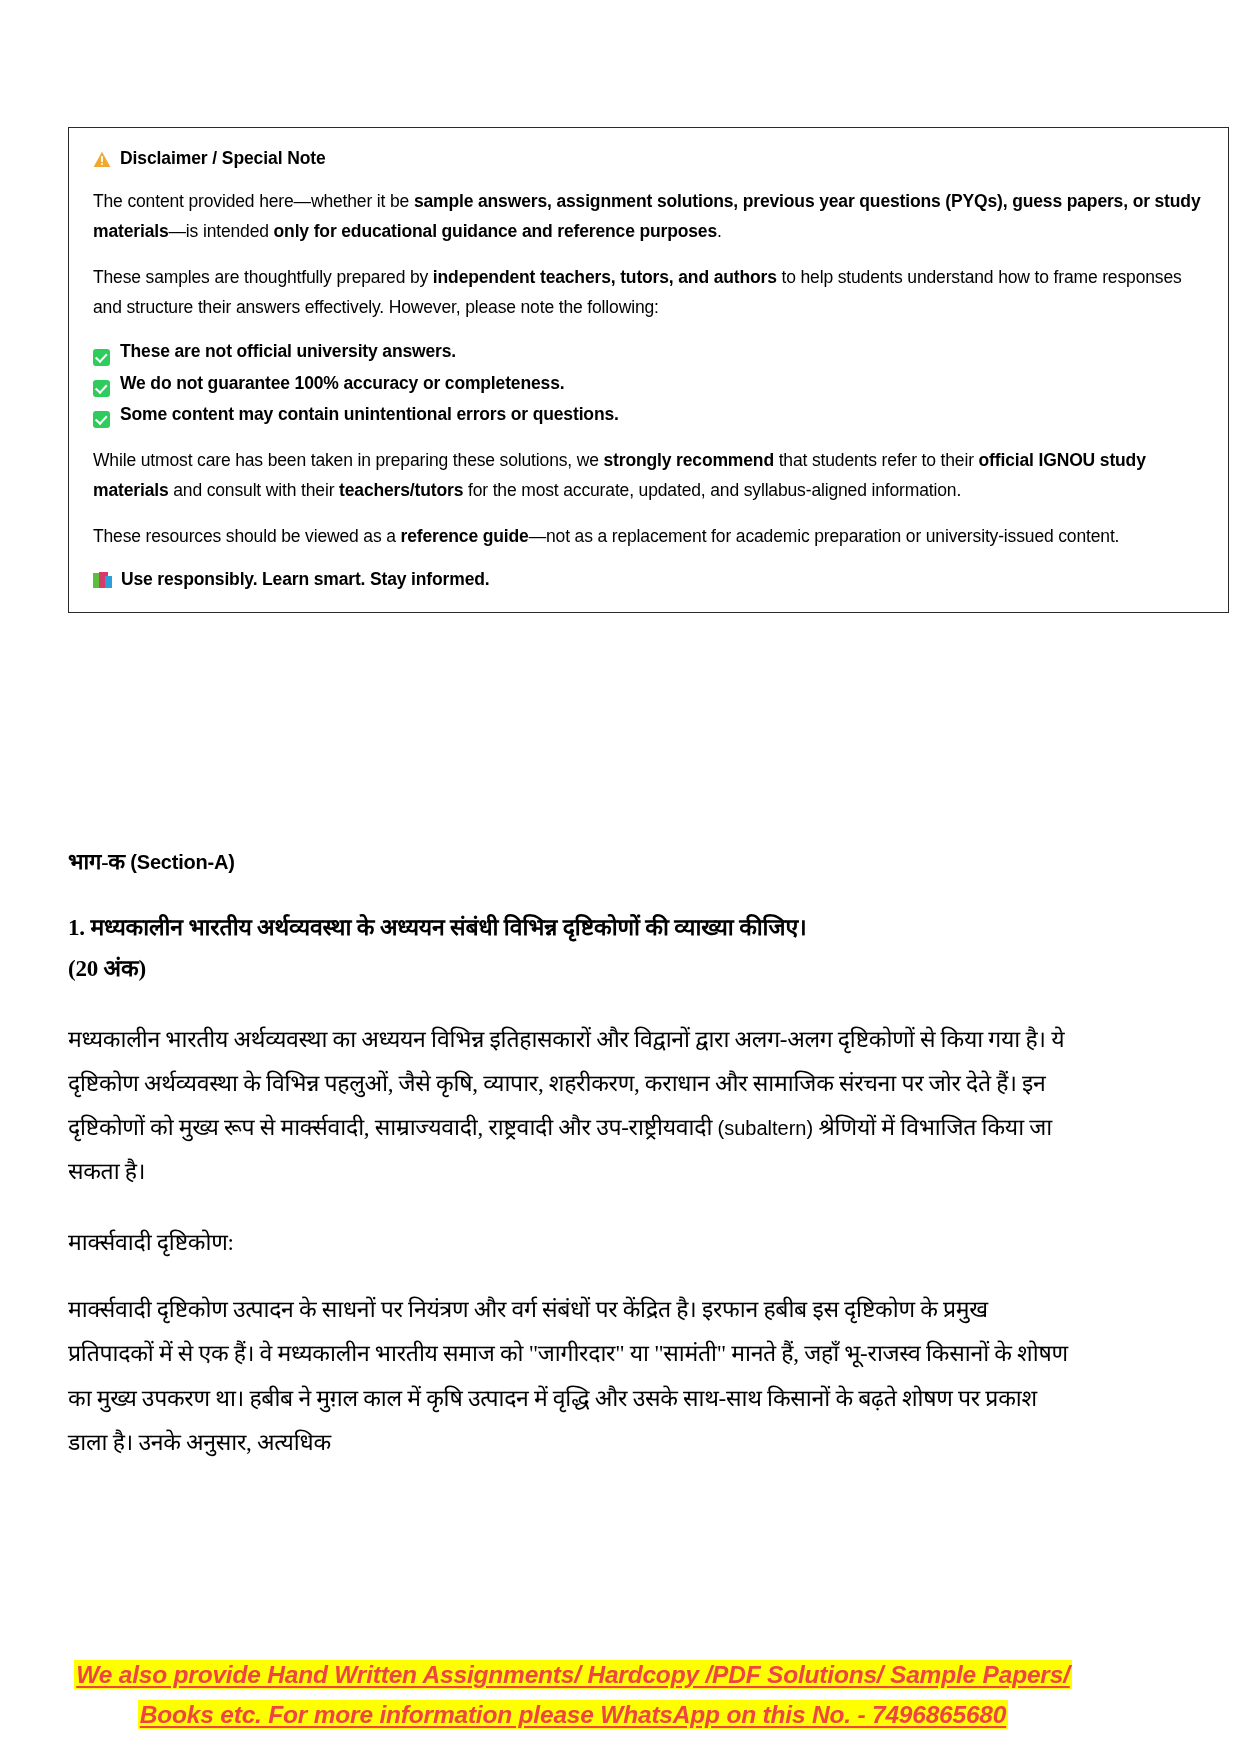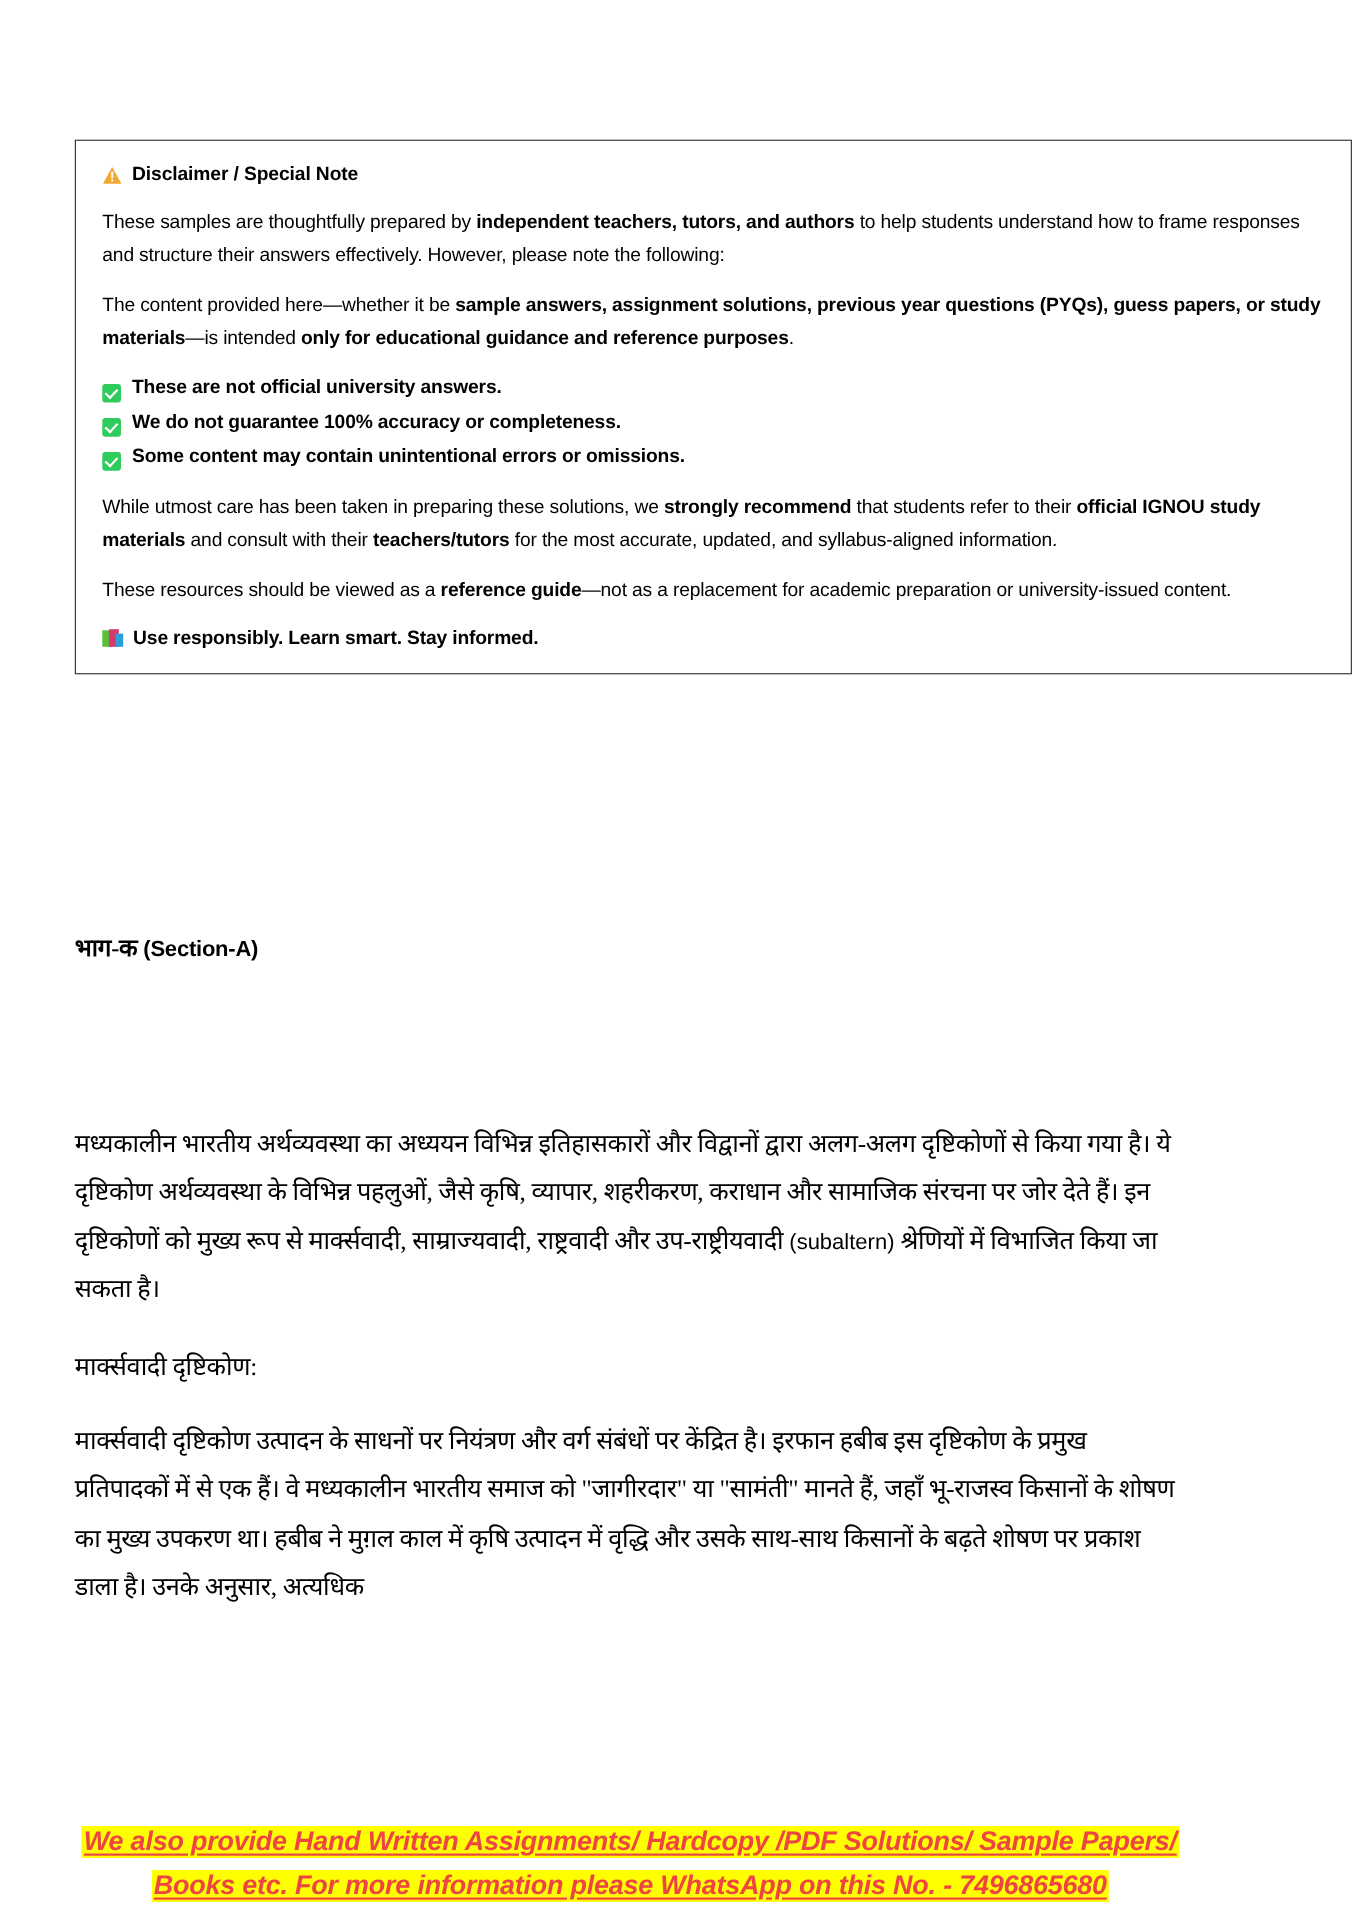--- a/index.html
+++ b/index.html
@@ -207,56 +207,60 @@
       <span class="warn-icon">
         <svg viewBox="0 0 18 17" width="18" height="17" xmlns="http://www.w3.org/2000/svg">
           <path d="M9 0.8 L17.4 16 L0.6 16 Z" fill="#f0a830"></path>
           <rect x="8.1" y="5" width="1.8" height="6" fill="#ffffff" rx="0.6"></rect>
           <rect x="8.1" y="12" width="1.8" height="1.9" fill="#ffffff" rx="0.6"></rect>
         </svg>
       </span>
       <span>Disclaimer / Special Note</span>
     </div>
 
+    <p class="disc-p"><span>The content provided here—whether it be </span><b>sample answers, assignment solutions, previous year questions (PYQs), guess papers, or study materials</b><span>—is intended </span><b>only for educational guidance and reference purposes</b><span>.</span></p>
+
     <p class="disc-p"><span>These samples are thoughtfully prepared by </span><b>independent teachers, tutors, and authors</b><span> to help students understand how to frame responses and structure their answers effectively. However, please note the following:</span></p>
-
-    <p class="disc-p"><span>The content provided here—whether it be </span><b>sample answers, assignment solutions, previous year questions (PYQs), guess papers, or study materials</b><span>—is intended </span><b>only for educational guidance and reference purposes</b><span>.</span></p>
 
     <ul class="bullets">
       <li>
         <span class="check-icon"></span>
         <span>These are not official university answers.</span>
       </li>
       <li>
         <span class="check-icon"></span>
         <span>We do not guarantee 100% accuracy or completeness.</span>
       </li>
       <li>
         <span class="check-icon"></span>
-        <span>Some content may contain unintentional errors or omissions.</span>
+        <span>Some content may contain unintentional errors or questions.</span>
       </li>
     </ul>
 
     <p class="disc-p"><span>While utmost care has been taken in preparing these solutions, we </span><b>strongly recommend</b><span> that students refer to their </span><b>official IGNOU study materials</b><span> and consult with their </span><b>teachers/tutors</b><span> for the most accurate, updated, and syllabus-aligned information.</span></p>
 
     <p class="disc-p"><span>These resources should be viewed as a </span><b>reference guide</b><span>—not as a replacement for academic preparation or university-issued content.</span></p>
 
     <div class="final-line">
       <span class="books-icon">
         <i class="bk-green"></i>
           <i class="bk-pink"></i>
           <i class="bk-blue"></i>
       </span>
       <span>Use responsibly. Learn smart. Stay informed.</span>
     </div>
 
   </div>
 
   <div class="section-head hindi"><span>भाग-क </span><span class="latin">(Section-A)</span></div>
 
+  <div class="q-title hindi">
+    <div>1. मध्यकालीन भारतीय अर्थव्यवस्था के अध्ययन संबंधी विभिन्न दृष्टिकोणों की व्याख्या कीजिए।</div>
+    <div>(20 अंक)</div>
+  </div>
 
   <div class="body-block hindi">
     <p class="body-p"><span>मध्यकालीन भारतीय अर्थव्यवस्था का अध्ययन विभिन्न इतिहासकारों और विद्वानों द्वारा अलग-अलग दृष्टिकोणों से किया गया है। ये दृष्टिकोण अर्थव्यवस्था के विभिन्न पहलुओं, जैसे कृषि, व्यापार, शहरीकरण, कराधान और सामाजिक संरचना पर जोर देते हैं। इन दृष्टिकोणों को मुख्य रूप से मार्क्सवादी, साम्राज्यवादी, राष्ट्रवादी और उप-राष्ट्रीयवादी </span><span class="latin">(subaltern)</span><span> श्रेणियों में विभाजित किया जा सकता है।</span></p>
 
     <p class="sub-head">मार्क्सवादी दृष्टिकोण:</p>
 
     <p class="body-p">मार्क्सवादी दृष्टिकोण उत्पादन के साधनों पर नियंत्रण और वर्ग संबंधों पर केंद्रित है। इरफान हबीब इस दृष्टिकोण के प्रमुख प्रतिपादकों में से एक हैं। वे मध्यकालीन भारतीय समाज को "जागीरदार" या "सामंती" मानते हैं, जहाँ भू-राजस्व किसानों के शोषण का मुख्य उपकरण था। हबीब ने मुग़ल काल में कृषि उत्पादन में वृद्धि और उसके साथ-साथ किसानों के बढ़ते शोषण पर प्रकाश डाला है। उनके अनुसार, अत्यधिक</p>
   </div>
 
   <div class="footer">

